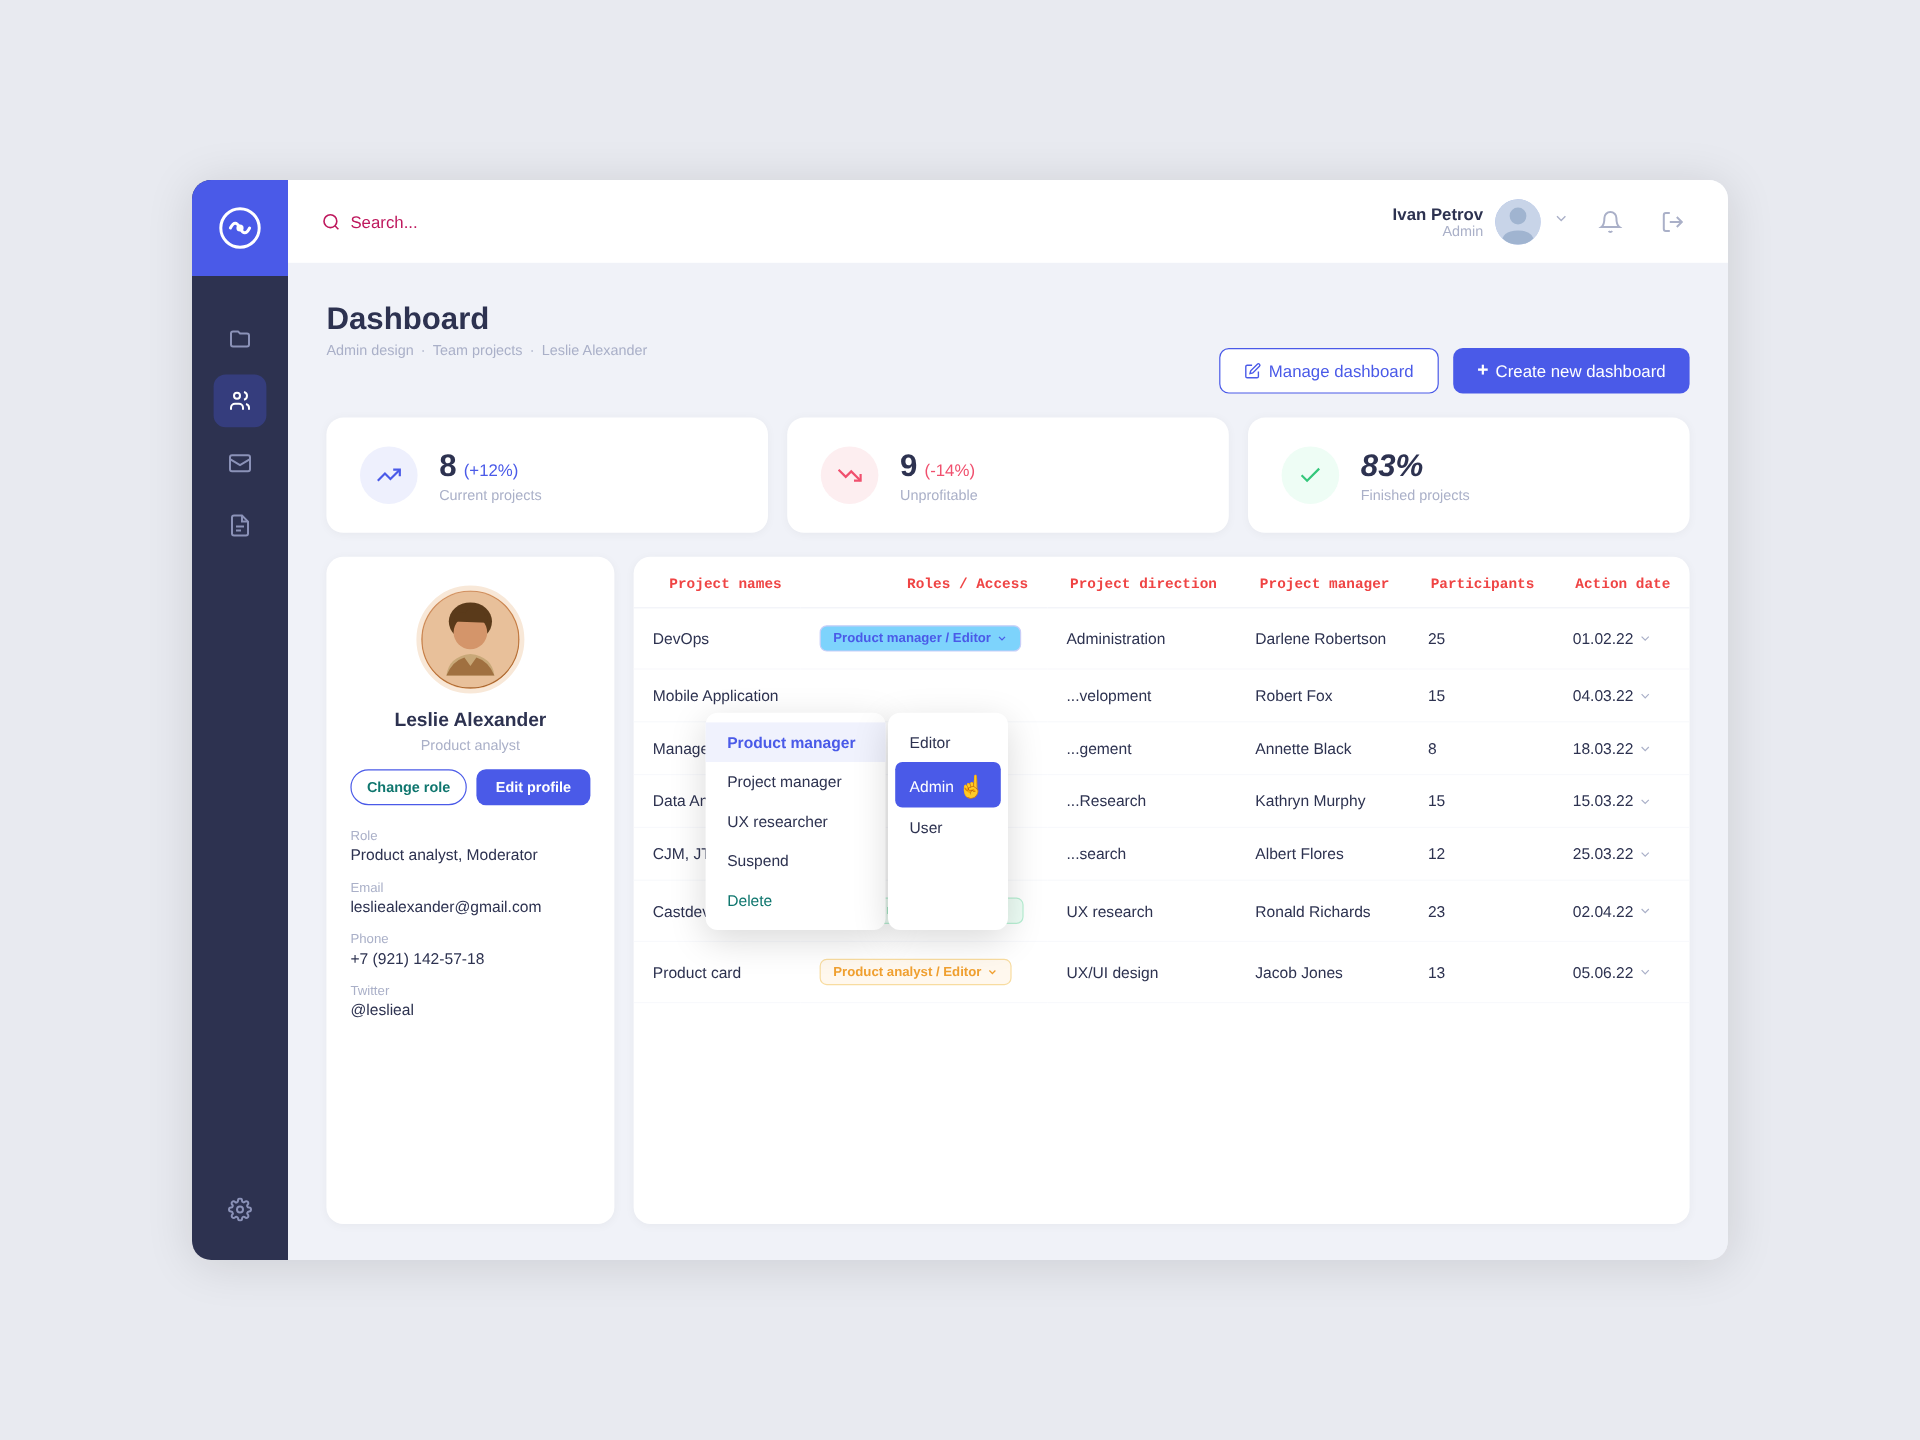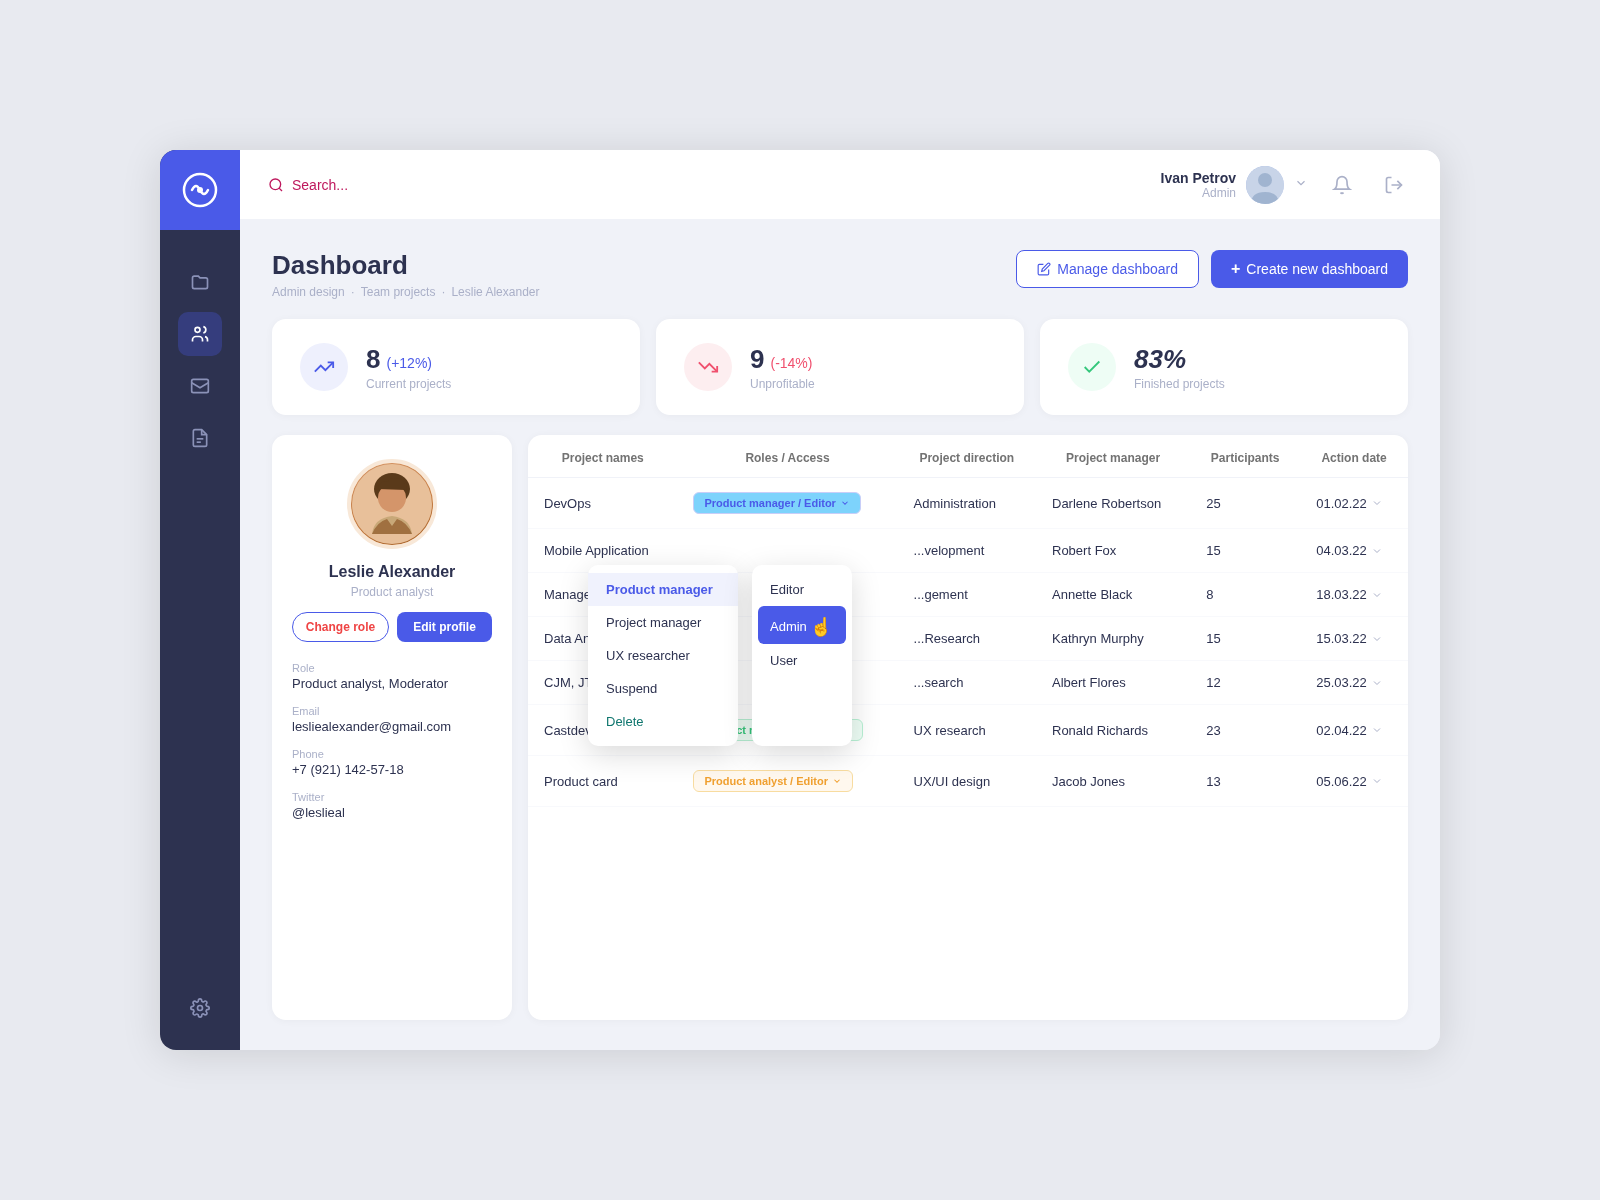--- a/index.html
+++ b/index.html
@@ -164,20 +164,21 @@
       color: #aab0c8;
       display: flex;
       align-items: center;
       gap: 6px;
     }
     .breadcrumb span { color: #aab0c8; }
     .header-actions {
       display: flex;
       gap: 12px;
       align-items: center;
+      margin-top: 40px;
     }
     .btn-manage {
       display: flex;
       align-items: center;
       gap: 6px;
       padding: 10px 20px;
       border: 1.5px solid #4a5ae8;
       border-radius: 8px;
       background: #fff;
       color: #4a5ae8;
@@ -293,21 +294,21 @@
       gap: 8px;
       margin-bottom: 20px;
       width: 100%;
     }
     .btn-change-role {
       flex: 1;
       padding: 0 10px;
       border: 1.5px solid #4a5ae8;
       border-radius: 16px;
       background: #fff;
-      color: #ef4444;
+      color: #0f766e;
       font-size: 12px;
       font-weight: 600;
       cursor: pointer;
     }
     .btn-edit-profile {
       flex: 1;
       padding: 8px 10px;
       border: none;
       border-radius: 8px;
       background: #4a5ae8;
@@ -346,27 +347,28 @@
     .table-inner {
       overflow-x: auto;
       height: 100%;
     }
     table {
       width: 100%;
       border-collapse: collapse;
       min-width: 600px;
     }
     thead th {
-      text-align: center;
+      text-align: right;
       padding: 16px 16px 12px;
       font-size: 12px;
       font-weight: 600;
-      color: #737373;
+      color: #ef4444;
       border-bottom: 1px solid #f0f2f8;
       white-space: nowrap;
+      font-family: Liberation Mono, monospace;
     }
     tbody td {
       padding: 14px 16px;
       font-size: 13px;
       color: #2d3250;
       border-bottom: 1px solid #f8f9fc;
       vertical-align: middle;
     }
     .role-badge {
       display: inline-flex;
@@ -415,21 +417,21 @@
       box-shadow: 0 8px 30px rgba(0,0,0,0.15);
       min-width: 150px;
       padding: 8px 0;
     }
     .dropdown-right {
       background: #fff;
       border-radius: 10px;
       box-shadow: 0 8px 30px rgba(0,0,0,0.15);
       min-width: 100px;
       padding: 8px 0;
-      margin-left: 14px;
+      margin-left: 2px;
     }
     .dropdown-item {
       padding: 9px 18px;
       font-size: 13px;
       color: #2d3250;
       cursor: pointer;
       white-space: nowrap;
     }
     .dropdown-item.highlight { background: #f0f2fd; color: #4a5ae8; font-weight: 600; }
     .dropdown-item.admin-highlight { background: #4a5ae8; color: #fff; border-radius: 6px; margin: 0 6px; padding: 8px 12px; }

